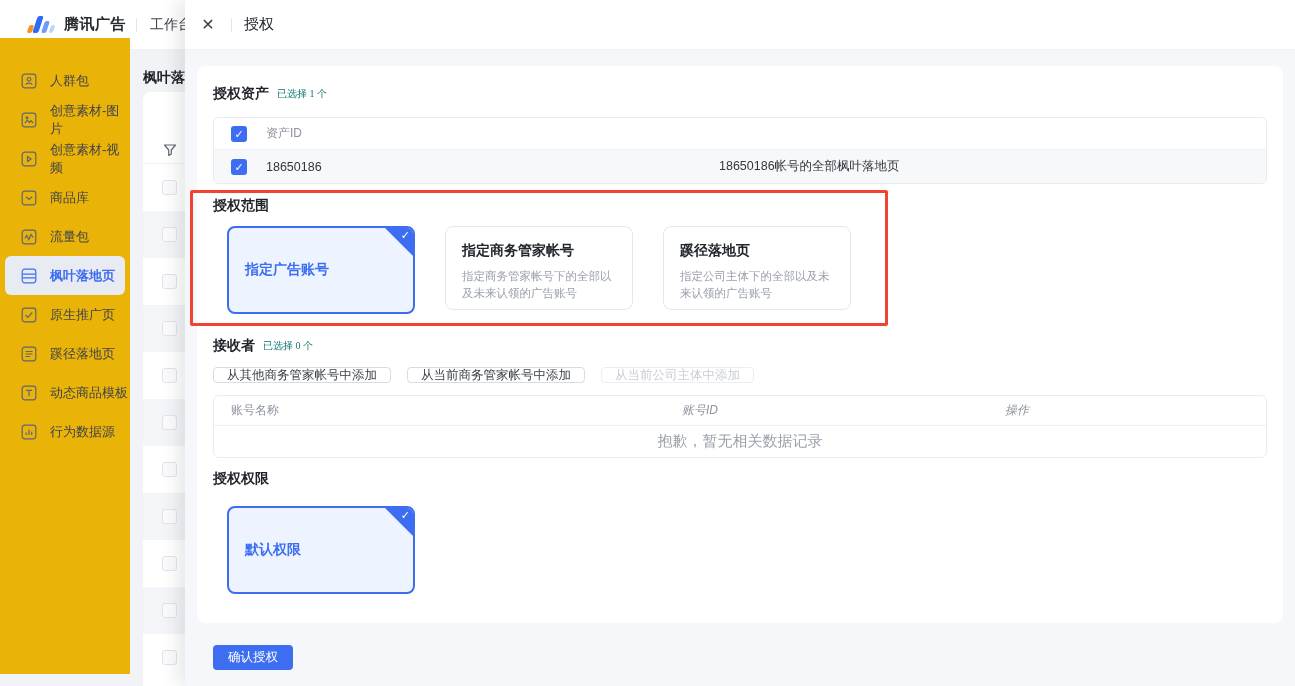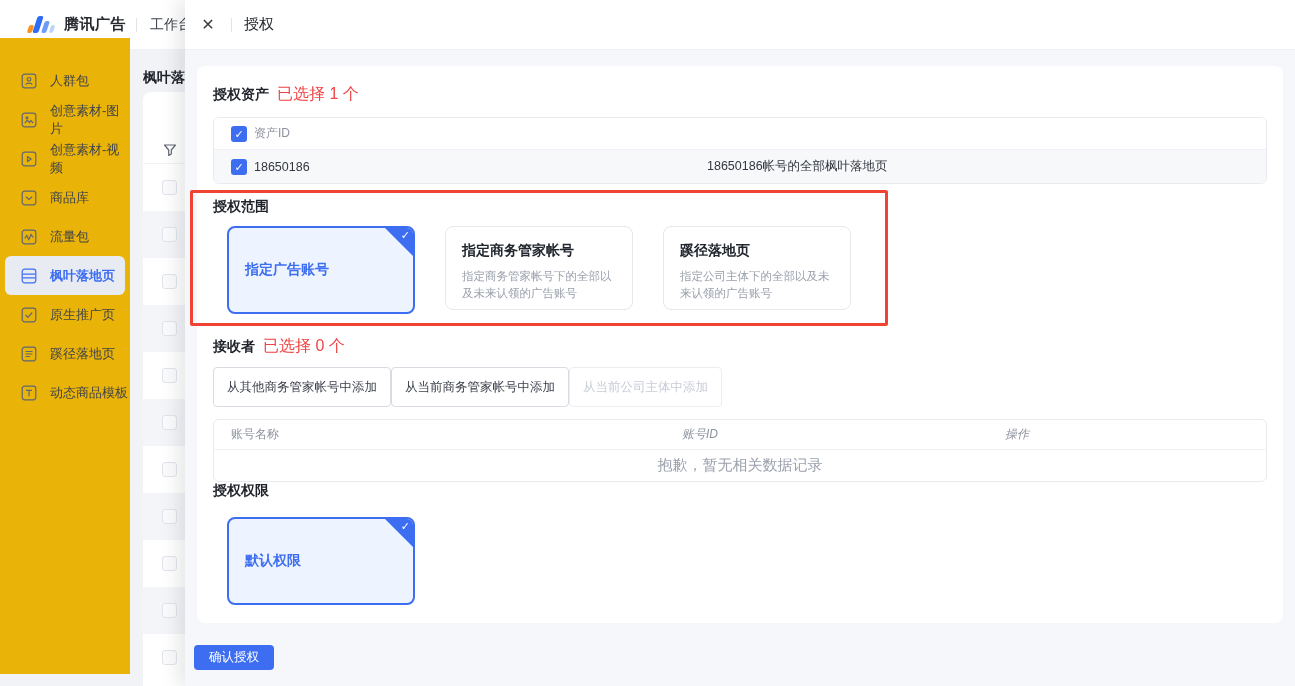--- a/index.html
+++ b/index.html
@@ -40,59 +40,59 @@
 
   
   .modal { position:absolute; left:185px; top:0; width:1110px; height:686px; background:#f6f7fa; z-index:5; box-shadow:-8px 0 16px rgba(31,35,41,0.10); }
   .modal-header { height:50px; background:#fff; border-bottom:1px solid #f0f1f4; display:flex; align-items:center; padding-left:10px; }
   .close-btn { width:26px; height:26px; display:flex; align-items:center; justify-content:center; font-size:16px; color:#3c4049; cursor:pointer; }
   .mh-divider { width:1px; height:14px; background:#e3e4e8; margin:0 12px 0 10px; }
   .modal-title { font-size:15px; font-weight:500; color:#1f2329; }
 
   .panel { position:absolute; left:12px; top:66px; width:1086px; height:557px; background:#fff; border-radius:8px; padding:20px 16px; }
 
-  .section-head { display:flex; align-items:center; font-size:14px; font-weight:700; color:#1f2329; line-height:16px; }
-  .section-count { margin-left:8px; font-size:16px; font-weight:400; color:#ef4444; }
+  .section-head { display:flex; align-items:center; font-size:14px; font-weight:700; color:#1f2329; line-height:16px;font-family:Liberation Serif, serif; }
+  .section-count { margin-left:8px; font-size:10px; font-weight:400; color:#0f766e; }
 
   .checkbox { width:16px; height:16px; background:var(--accent); border-radius:3px; color:#fff; font-size:11px; line-height:16px; text-align:center; flex:none; cursor:pointer; }
 
   .asset-table { margin-top:15px; border:1px solid #e9ebf0; border-radius:6px; overflow:hidden; }
   .at-head { display:flex; align-items:center; height:32px; border-bottom:1px solid #eef0f3; font-size:12px; color:#8d929e; background:#fff; }
   .at-row  { display:flex; align-items:center; height:33px; background:#f7f8fa; font-size:12.5px; color:#33373f; }
   .col-check { width:40px; padding-left:17px; flex:none; display:flex; align-items:center; }
-  .col-id { width:453px; flex:none; }
+  .col-id { width:453px; flex:none;margin-left:12px; }
   .col-name { flex:1; }
 
   .scope-label { margin-top:14px; }
   .cards { display:flex; margin-top:12px; margin-left:14px; }
   .opt-card { position:relative; width:188px; border-radius:8px; cursor:pointer; }
   .opt-card.selected { height:88px; border:2px solid var(--accent); background:#eef4ff; display:flex; align-items:center; padding-left:16px; font-size:14px; font-weight:600; color:var(--accent); overflow:hidden; }
   .opt-card.plain { height:84px; border:1px solid #e6e8ee; background:#fff; padding:15px 10px 0 16px; margin-left:30px; }
   .opt-title { font-size:14px; font-weight:600; color:#22262e; }
   .opt-desc { margin-top:8px; font-size:11.5px; color:#9aa0ab; line-height:16.5px; width:158px; }
   .corner { position:absolute; top:-1px; right:-1px; width:0; height:0; border-top:30px solid var(--accent); border-left:30px solid transparent; border-top-right-radius:7px; }
   .corner-check { position:absolute; top:1px; right:3px; color:#fff; font-size:11px; font-weight:700; }
 
   .receiver-label { margin-top:24px; }
   .btn-row { display:flex; margin-top:13px; }
-  .add-btn { height:40px; padding:0 13px; border:1px solid #d8dbe2; border-radius:4px; background:#fff; font-size:12.5px; color:#3a3f49; display:flex; align-items:center; cursor:pointer; font-family:inherit; }
+  .add-btn { height:16px; padding:0 13px; border:1px solid #d8dbe2; border-radius:4px; background:#fff; font-size:12.5px; color:#3a3f49; display:flex; align-items:center; margin-right:16px; cursor:pointer; font-family:inherit; }
   .add-btn.disabled { border-color:#ebedf1; color:#c8ccd5; cursor:default; }
 
   .recv-table { margin-top:12px; border:1px solid #e9ebf0; border-radius:6px; overflow:hidden; }
   .rt-head { display:flex; align-items:center; height:30px; border-bottom:1px solid #eef0f3; font-size:12px; color:#8d929e; }
   .t2-name { width:468px; padding-left:17px; flex:none; }
   .t2-id { width:323px; flex:none;font-style:italic; }
   .t2-action { flex:1;font-style:italic; }
   .rt-empty { height:31px; display:flex; align-items:center; justify-content:center; font-size:15px; color:#9ba1ad; }
 
-  .perm-label { }
+  .perm-label { margin-top:13px; }
   .perm-card-wrap { margin-top:19px; margin-left:14px; }
   .perm-card { width:188px; height:84px; }
 
-  .confirm-btn { position:absolute; left:9px; top:645px; height:25px; padding:0 15px; background:var(--accent); color:#fff; font-size:12.5px; border:none; border-radius:4px; display:flex; align-items:center; cursor:pointer; font-family:inherit; }
+  .confirm-btn { position:absolute; left:28px; top:645px; height:25px; padding:0 15px; background:var(--accent); color:#fff; font-size:12.5px; border:none; border-radius:4px; display:flex; align-items:center; cursor:pointer; font-family:inherit; }
 
   
   .red-rect { position:absolute; left:190px; top:190px; width:698px; height:136px; border:3px solid var(--annotation); border-radius:2px; z-index:20; pointer-events:none; }
 </style>
 </head>
 <body>
 
 <div class="app">
 
   <div class="topbar">
@@ -168,20 +168,27 @@
           </svg></span>
       <span>蹊径落地页</span>
     </div>
     <div class="side-item">
       <span class="icn"><svg viewBox="0 0 16 16" fill="none" stroke="currentColor" stroke-width="1.2">
             <rect x="1.2" y="1.2" width="13.6" height="13.6" rx="2.5"></rect>
             <path d="M5 5.3h6M8 5.3v6"></path>
           </svg></span>
       <span>动态商品模板</span>
     </div>
+    <div class="side-item">
+      <span class="icn"><svg viewBox="0 0 16 16" fill="none" stroke="currentColor" stroke-width="1.2">
+            <rect x="1.2" y="1.2" width="13.6" height="13.6" rx="2.5"></rect>
+            <path d="M5.3 11V8.4M8 11V5.6M10.7 11V7.4"></path>
+          </svg></span>
+      <span>行为数据源</span>
+    </div>
   </div>
 
   <div class="bg-content">
     <div class="bg-title">枫叶落地页</div>
     <div class="bg-card">
       <div class="bg-toolbar"></div>
       <div class="bg-filterrow">
         <svg width="14" height="14" viewBox="0 0 14 14" fill="none" stroke="currentColor" stroke-width="1.2">
             <path d="M1.5 2h11L8.3 7v4l-2.6 1.4V7z" stroke-linejoin="round"></path>
           </svg>

